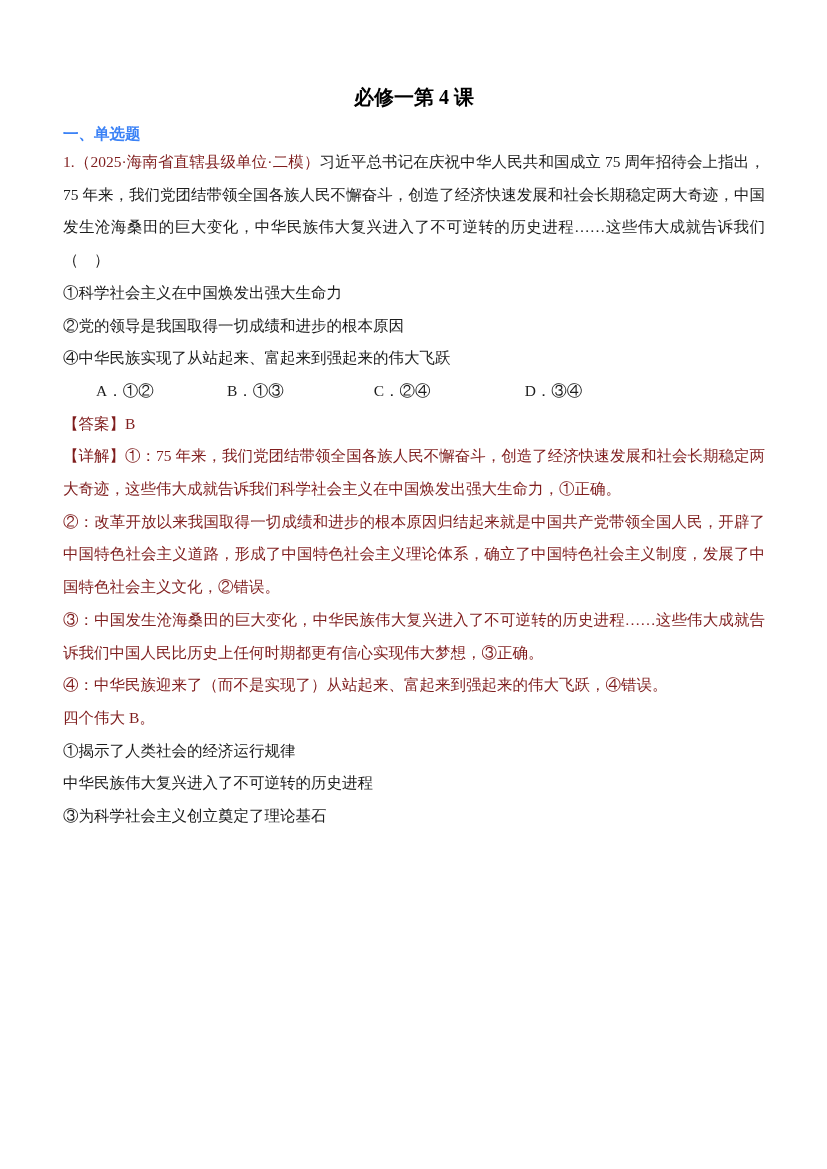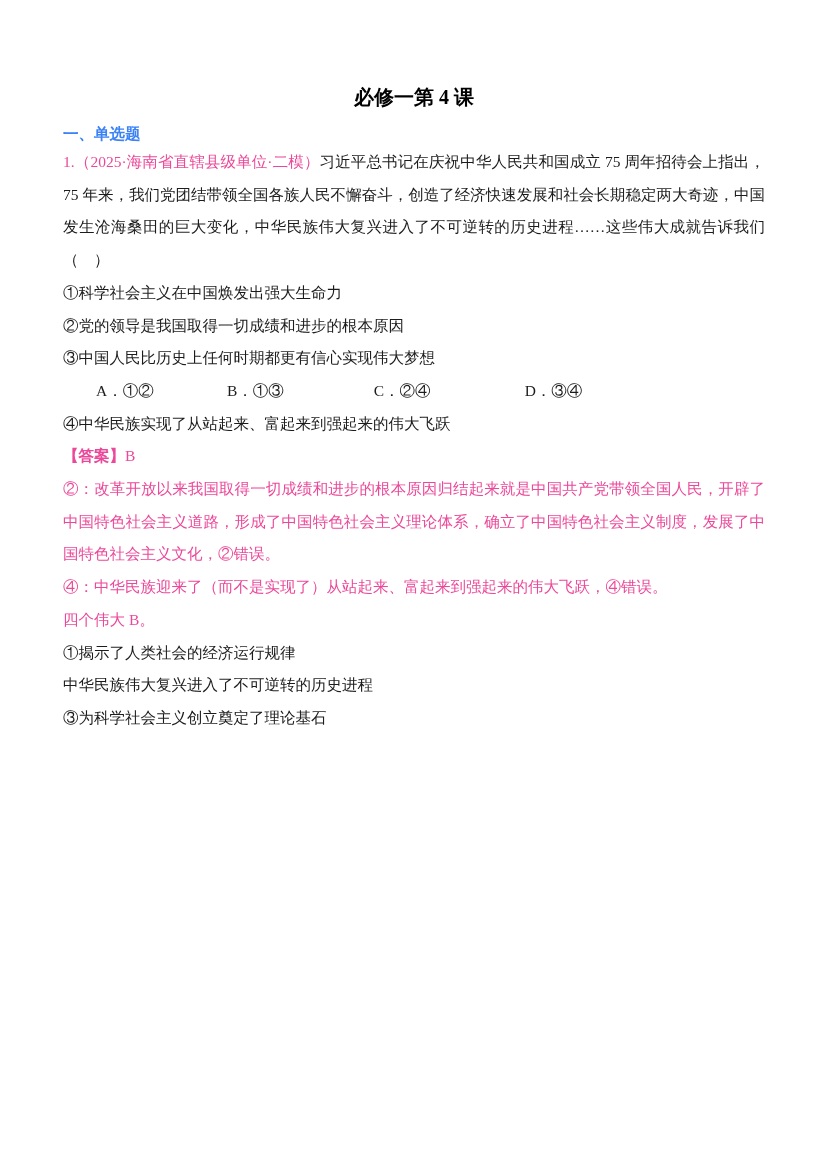--- a/index.html
+++ b/index.html
@@ -27,54 +27,55 @@
     margin:0;
     font-size:15.5px;line-height:24px;
     font-weight:bold;color:#3b82f6;
   }
   .line{
     margin:0;
     font-size:15.5px;
     line-height:32.7px;
     text-align:justify;
   }
-  .red{color:#ec4899;}
-  .label{font-weight:bold;}
+  .red{color:#7f1d1d;}
+  .label{font-weight:normal;}
   .choices{text-align:left;}
   .choice{display:inline-block;}
   .choice.c1{margin-left:33px;width:127px;}
   .choice.c2{width:143px;}
   .choice.c3{width:147px;}
 </style>
 </head>
 <body>
 
 <div class="page">
 
   <h1 class="course-title">必修一第 4 课</h1>
   <h3 class="section-heading">一、单选题</h3>
 
   <p class="line"><span class="red">1.（2025·海南省直辖县级单位·二模）</span><span>习近平总书记在庆祝中华人民共和国成立 75 周年招待会上指出，75 年来，我们党团结带领全国各族人民不懈奋斗，创造了经济快速发展和社会长期稳定两大奇迹，中国发生沧海桑田的巨大变化，中华民族伟大复兴进入了不可逆转的历史进程……这些伟大成就告诉我们（　）</span></p>
 
   <p class="line">①科学社会主义在中国焕发出强大生命力</p>
   <p class="line">②党的领导是我国取得一切成绩和进步的根本原因</p>
-  <p class="line">③中国人民比历史上任何时期都更有信心实现伟大梦想</p>
+  <p class="line">④中华民族实现了从站起来、富起来到强起来的伟大飞跃</p>
+
   <p class="line choices">
     <span class="choice c1">A．①②</span>
     <span class="choice c2">B．①③</span>
     <span class="choice c3">C．②④</span>
     <span class="choice c4">D．③④</span>
   </p>
 
-  <p class="line">④中华民族实现了从站起来、富起来到强起来的伟大飞跃</p>
-
   <p class="line red"><span class="label">【答案】</span><span>B</span></p>
 
 
+  <p class="line red"><span class="label">【详解】</span><span>①：75 年来，我们党团结带领全国各族人民不懈奋斗，创造了经济快速发展和社会长期稳定两大奇迹，这些伟大成就告诉我们科学社会主义在中国焕发出强大生命力，①正确。</span></p>
   <p class="line red">②：改革开放以来我国取得一切成绩和进步的根本原因归结起来就是中国共产党带领全国人民，开辟了中国特色社会主义道路，形成了中国特色社会主义理论体系，确立了中国特色社会主义制度，发展了中国特色社会主义文化，②错误。</p>
+  <p class="line red">③：中国发生沧海桑田的巨大变化，中华民族伟大复兴进入了不可逆转的历史进程……这些伟大成就告诉我们中国人民比历史上任何时期都更有信心实现伟大梦想，③正确。</p>
   <p class="line red">④：中华民族迎来了（而不是实现了）从站起来、富起来到强起来的伟大飞跃，④错误。</p>
   <p class="line red">四个伟大 B。</p>
 
 
   <p class="line">①揭示了人类社会的经济运行规律</p>
   <p class="line">中华民族伟大复兴进入了不可逆转的历史进程</p>
   <p class="line">③为科学社会主义创立奠定了理论基石</p>
 
 </div>
 

